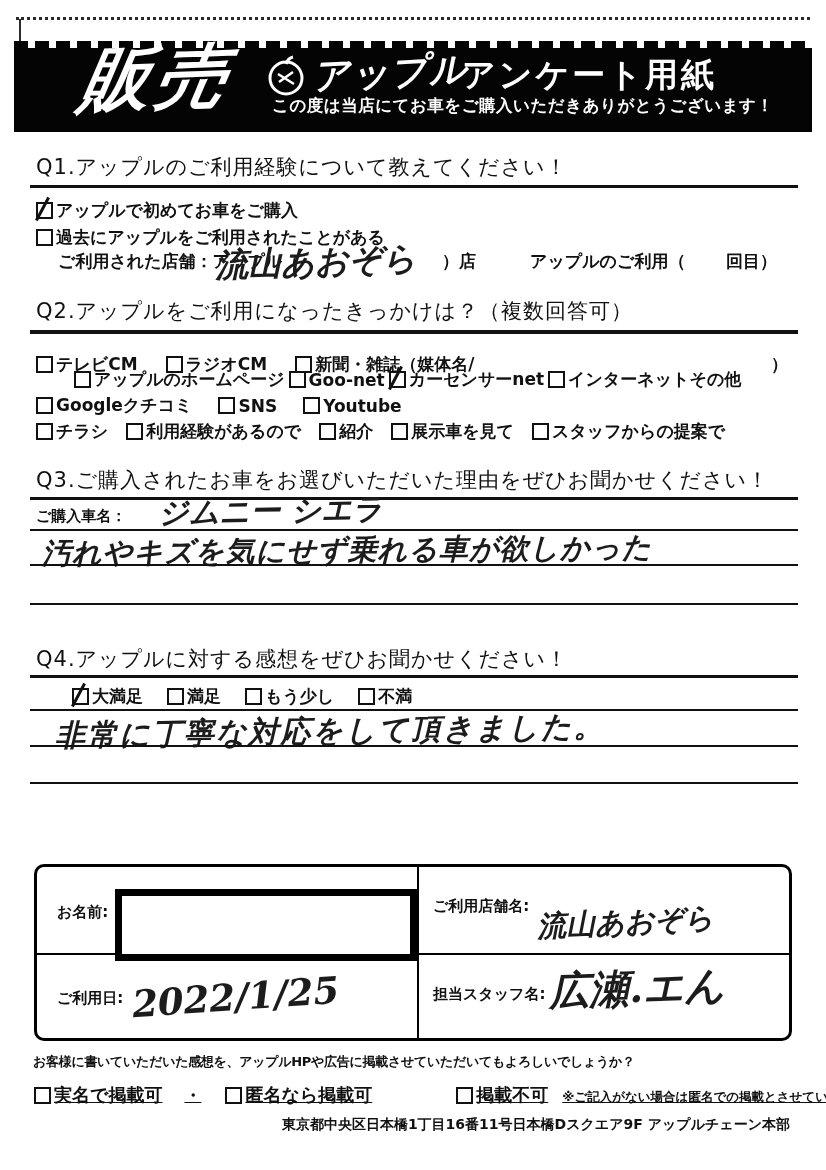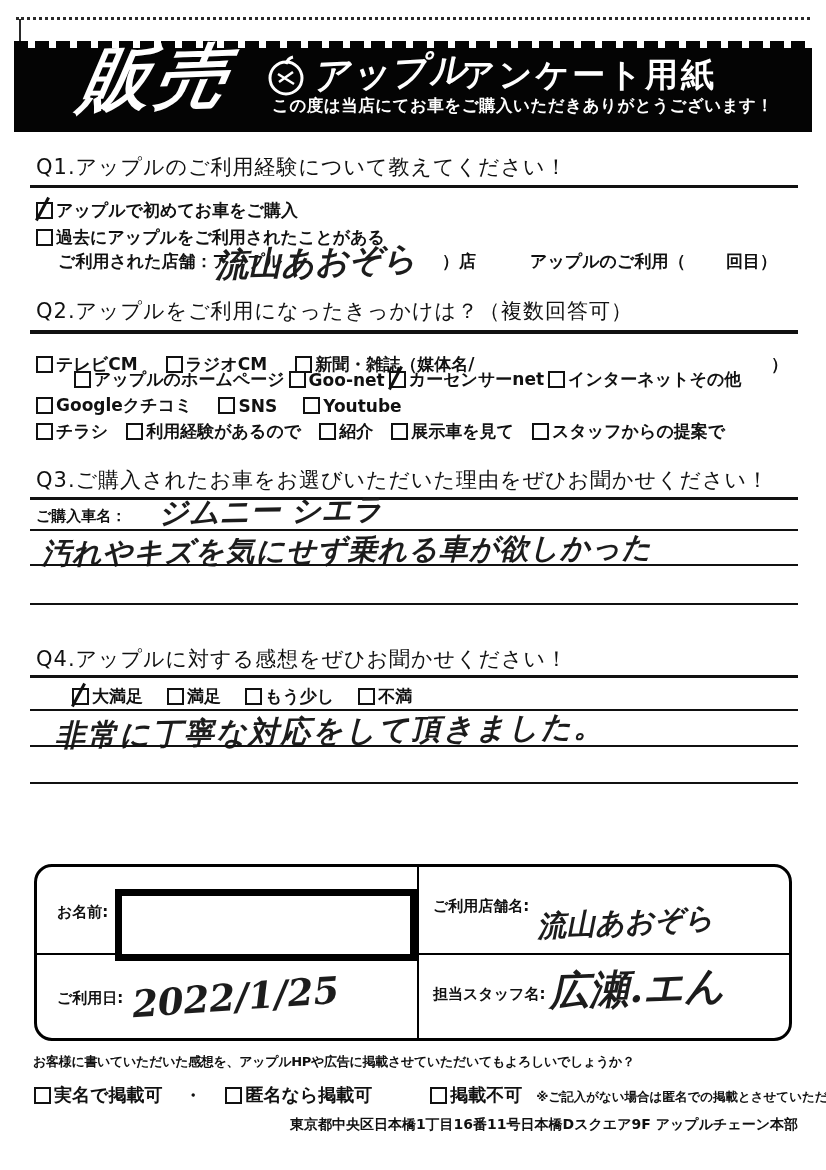--- a/index.html
+++ b/index.html
@@ -34,21 +34,21 @@
   .cbrow{display:flex;align-items:center;}
   .cb{display:inline-flex;align-items:center;font-size:17px;font-weight:700;white-space:nowrap;justify-content:space-between;}
   .box{display:inline-block;position:relative;width:13px;height:13px;border:2px solid #111;
     margin-right:3px;flex:0 0 auto;background:#fff;}
   .tick{position:absolute;left:3px;top:-8px;width:3px;height:26px;background:#111;
     transform:rotate(28deg);}
   
   .hand{font-family:"DejaVu Serif","Liberation Serif",serif;font-style:italic;font-weight:700;
     color:#1c1c1c;white-space:nowrap;}
   
-  .info-table{left:34px;top:864px;width:752px;height:171px;border:3px solid #000;border-radius:18px;}
+  .info-table{left:34px;top:864px;width:752px;height:171px;border:3px solid #000;border-radius:10px;}
   .col-div{position:absolute;left:380px;top:0;width:2px;height:100%;background:#000;}
   .row-div{position:absolute;left:0;top:86px;width:100%;height:2px;background:#000;}
   .name-box{position:absolute;left:78px;top:22px;width:288px;height:58px;border:7px solid #000;background:#fff;}
   .addr{font-size:14px;font-weight:700;white-space:nowrap;}
   .note{font-size:12.5px;font-weight:700;white-space:nowrap;}
 </style>
 </head>
 <body>
 
 <div class="page">
@@ -225,32 +225,32 @@
 
     <div class="abs printed-sm" style="left:20px;top:122px;">ご利用日:</div>
     <div class="abs hand" style="left:95px;top:108px;font-size:37px;transform:rotate(-4deg);">2022/1/25</div>
 
     <div class="abs printed-sm" style="left:396px;top:118px;">担当スタッフ名:</div>
     <div class="abs hand" style="left:512px;top:94px;font-size:40px;transform:rotate(-2deg);">広瀬.エん</div>
   </div>
 
   <div class="abs printed" style="left:33px;top:1053px;font-size:13px;letter-spacing:-0.3px;">お客様に書いていただいた感想を、アップルHPや広告に掲載させていただいてもよろしいでしょうか？</div>
 
-  <div class="abs cbrow" style="left:34px;top:1083px;width:760px;">
+  <div class="abs cbrow" style="left:34px;top:1083px;width:760px;text-decoration:underline;">
     <span class="cb" style="font-size:18px;">
       <span class="box"></span>
       <span>実名で掲載可</span>
     </span>
     <span class="printed" style="margin-left:22px;">・</span>
     <span class="cb" style="font-size:18px;margin-left:24px;">
       <span class="box"></span>
       <span>匿名なら掲載可</span>
     </span>
-    <span class="cb" style="font-size:18px;margin-left:58px;">
+    <span class="cb" style="font-size:18px;margin-left:84px;">
       <span class="box"></span>
       <span>掲載不可</span>
     </span>
     <span class="note" style="margin-left:14px;margin-top:4px;">※ご記入がない場合は匿名での掲載とさせていただきます。</span>
   </div>
 
-  <div class="abs addr" style="right:28px;top:1116px;text-align:left;">東京都中央区日本橋1丁目16番11号日本橋Dスクエア9F アップルチェーン本部</div>
+  <div class="abs addr" style="right:36px;top:1116px;text-align:left;">東京都中央区日本橋1丁目16番11号日本橋Dスクエア9F アップルチェーン本部</div>
 
 </div>
 
 </body></html>

